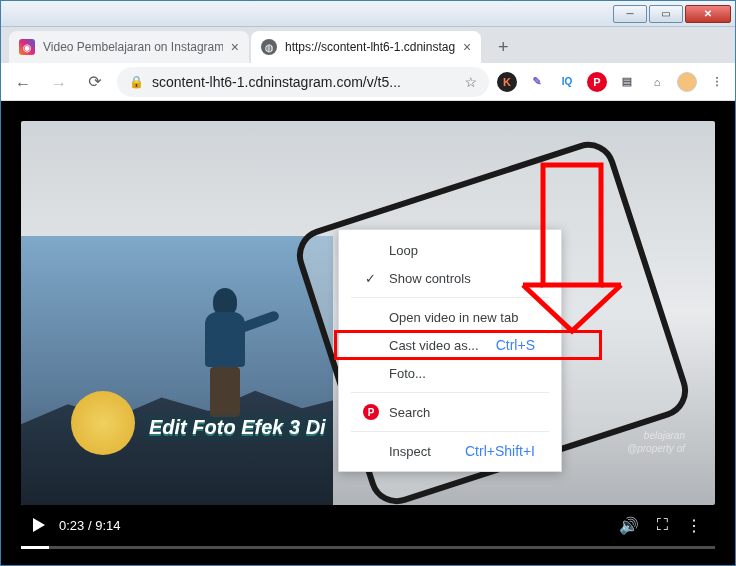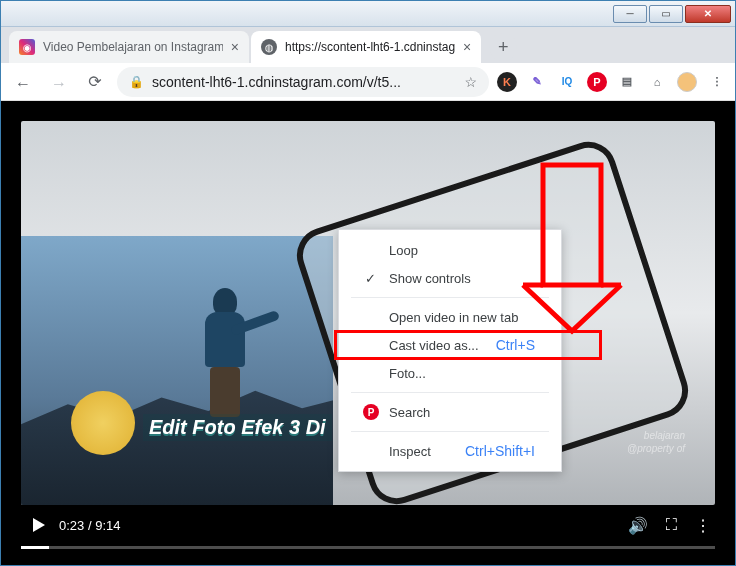--- a/index.html
+++ b/index.html
@@ -28,21 +28,21 @@
   .sky { position: absolute; left: 0; bottom: 0; width: 45%; height: 70%; background: linear-gradient(180deg,#7fa8c9 0%,#5a7a98 60%,#3a4f5f 100%); }
   .mountains { position: absolute; left: 0; bottom: 0; width: 45%; height: 35%; background: linear-gradient(180deg,#2c3e50 0%,#1a2530 100%); clip-path: polygon(0 40%,15% 25%,30% 35%,45% 20%,60% 30%,75% 15%,90% 28%,100% 22%,100% 100%,0 100%); }
   .person { position: absolute; left: 25%; bottom: 20%; width: 60px; height: 140px; }
   .person .head { width: 24px; height: 28px; background: #1a3a52; border-radius: 50% 50% 40% 40%; margin: 0 auto; }
   .person .body { width: 40px; height: 55px; background: #1e4563; border-radius: 12px 12px 4px 4px; margin: -4px auto 0; }
   .person .arm { position: absolute; top: 30px; left: 35px; width: 50px; height: 10px; background: #1e4563; border-radius: 5px; transform: rotate(-20deg); }
   .person .legs { width: 30px; height: 50px; background: #4a3c2e; margin: 0 auto; border-radius: 4px; }
   .phone-outline { position: absolute; right: 8%; top: 15%; width: 48%; height: 75%; border: 6px solid #1a1a1a; border-radius: 28px; transform: rotate(-18deg); background: rgba(220,224,228,0.4); }
   .badge-circle { position: absolute; left: 50px; bottom: 50px; width: 64px; height: 64px; border-radius: 50%; background: radial-gradient(circle,#f0d060 0%,#e0b030 100%); }
   .badge-text { position: absolute; left: 122px; bottom: 64px; color: #fff; font-weight: bold; font-style: italic; font-size: 20px; font-family: Liberation Sans, sans-serif; text-shadow: 0 2px 0 #2a7a7a; background: rgba(0,80,80,.15); padding: 2px 6px; }
-  .controls { position: absolute; left: 10px; right: 2px; bottom: 10px; height: 40px; display: flex; align-items: center; gap: 14px; padding: 0 12px; color: #fff; font-size: 13px; }
+  .controls { position: absolute; left: 10px; right: 11px; bottom: 10px; height: 40px; display: flex; align-items: center; gap: 14px; padding: 0 12px; color: #fff; font-size: 13px; }
   .play-icon { width: 0; height: 0; border-top: 7px solid transparent; border-bottom: 7px solid transparent; border-left: 12px solid #fff; }
   .ctrl-right { margin-left: auto; display: flex; gap: 18px; align-items: center; }
   .vol-icon, .fs-icon, .more-icon { font-size: 16px; }
   .progress { position: absolute; left: 10px; right: 10px; bottom: 6px; height: 3px; background: rgba(255,255,255,0.3); }
   .progress-fill { height: 100%; width: 4%; background: #fff; }
   .watermark { position: absolute; right: 30px; bottom: 50px; color: rgba(255,255,255,.5); font-style: italic; font-size: 10px; text-align: right; line-height: 1.3; }
   .context-menu { position: absolute; top: 228px; left: 337px; width: 224px; background: #fff; border: 1px solid #dadce0; box-shadow: 0 2px 10px rgba(0,0,0,0.25); padding: 6px 12px; font-size: 13px; color: #3c4043; z-index: 50; }
   .menu-item { display: flex; align-items: center; height: 28px; padding: 0 14px 0 38px; position: relative; }
   .menu-item .check { position: absolute; left: 14px; font-size: 13px; }
   .menu-item .shortcut { margin-left: auto; color: #3b82f6; font-size: 14px; }

